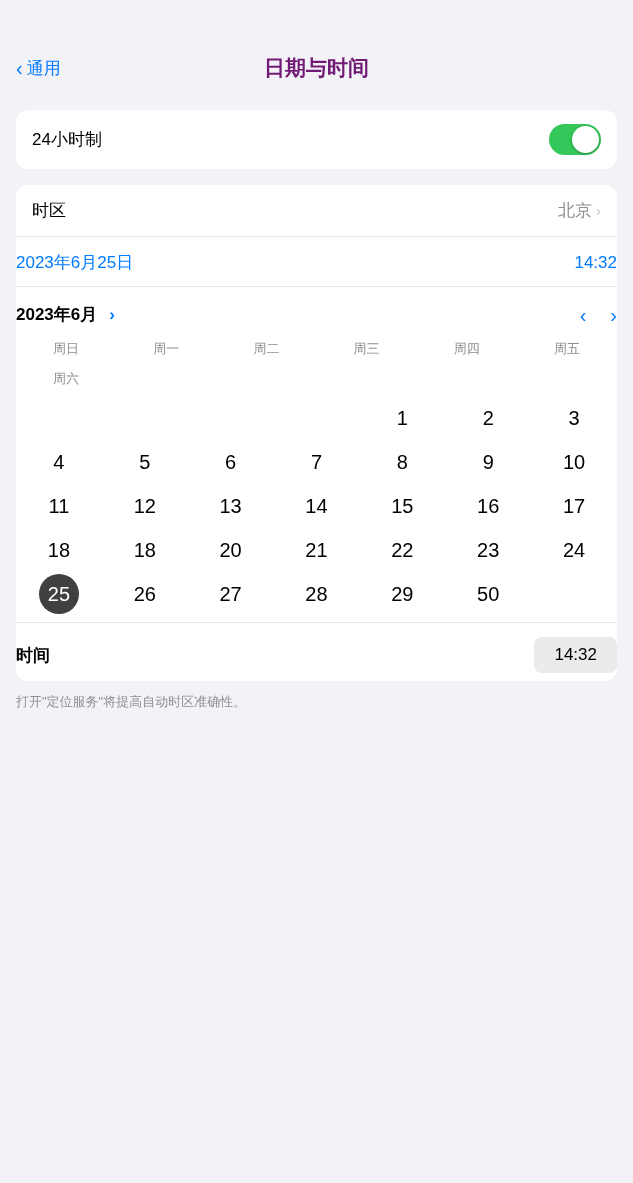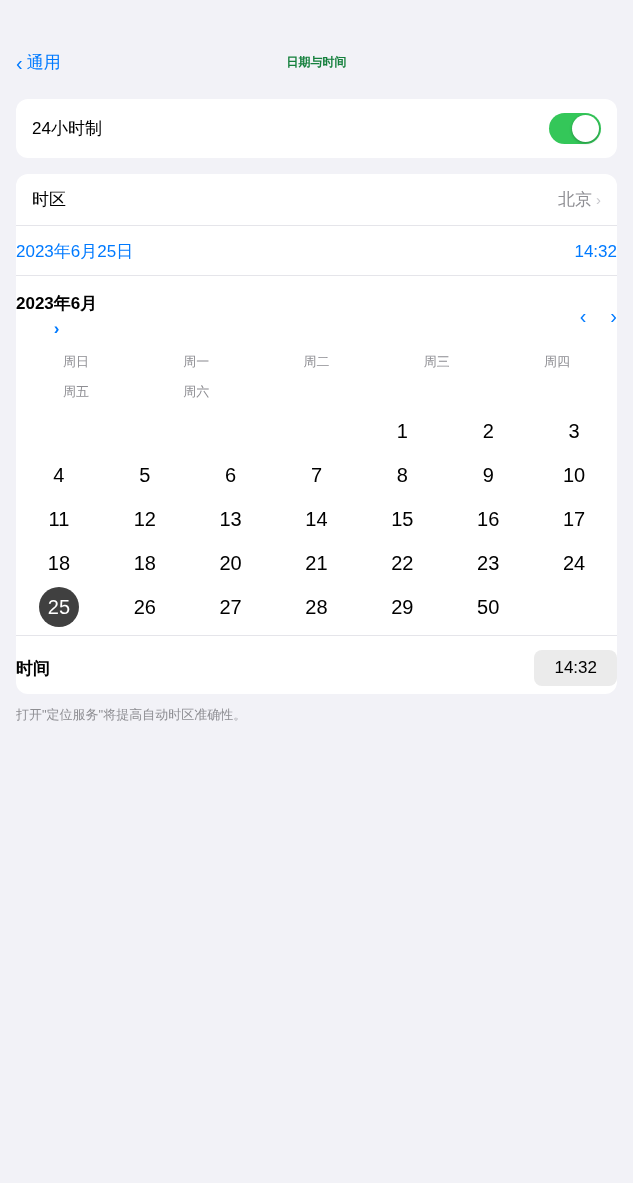--- a/index.html
+++ b/index.html
@@ -31,23 +31,23 @@
       color: #007aff;
       font-size: 17px;
       cursor: pointer;
     }
     .back-chevron {
       font-size: 20px;
       line-height: 1;
       color: #007aff;
     }
     .nav-title {
-      font-size: 12px;
+      font-size: 21px;
       font-weight: 600;
-      color: #15803d;
+      color: #701a75;
     }
 
     
     .section {
       background: #fff;
       border-radius: 12px;
       margin: 16px 16px 0;
       overflow: hidden;
     }
 
@@ -118,42 +118,41 @@
       align-items: center;
       justify-content: space-between;
       padding: 16px 0 8px;
     }
     .calendar-month-title {
       font-size: 17px;
       font-weight: 700;
       color: #000;
       display: flex;
       align-items: center;
-      gap: 4px;
-      cursor: pointer;
-      flex-direction: column;
+      gap: 12px;
+      cursor: pointer;
     }
     .calendar-month-title .chev {
       color: #007aff;
       font-size: 17px;
     }
     .calendar-nav {
       display: flex;
       gap: 24px;
     }
     .cal-nav-btn {
       color: #007aff;
       font-size: 20px;
       cursor: pointer;
       line-height: 1;
     }
 
     .weekdays {
       display: grid;
-      grid-template-columns: repeat(5, 1fr);
+      grid-template-columns: repeat(6, 1fr);
       margin-bottom: 4px;
     }
     .weekday {
       text-align: center;
       font-size: 13px;
       color: #8e8e93;
       padding: 6px 0;
     }
 
     .days-grid {

